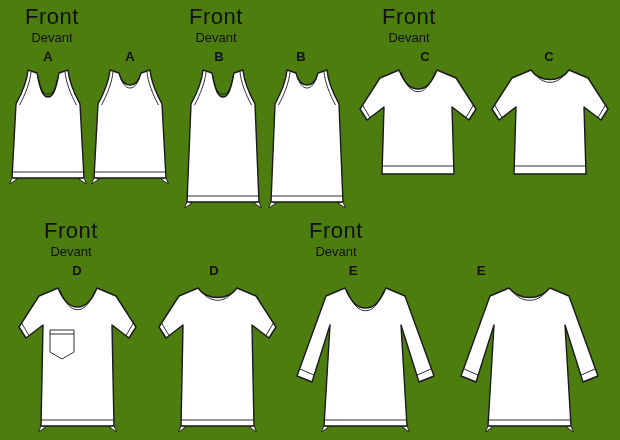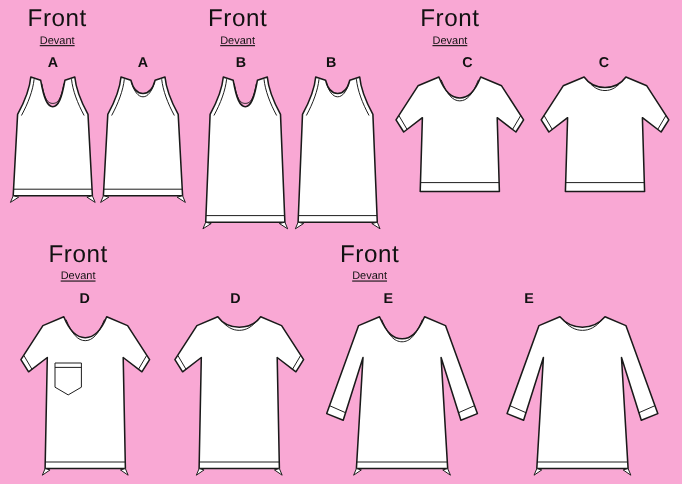--- a/index.html
+++ b/index.html
@@ -1,20 +1,20 @@
 <!DOCTYPE html>
 <html><head>
 <meta charset="utf-8">
 <style>
   html,body{margin:0;padding:0;background:#ffffff;}
-  .canvas{position:relative;width:620px;height:440px;background:#f9a8d4;overflow:hidden;
+  .canvas{position:relative;width:620px;height:440px;background:#4d7c0f;overflow:hidden;
           font-family:"Liberation Sans", sans-serif;color:#111111;}
   .label-block{position:absolute;text-align:center;}
   .front-label{font-size:22px;line-height:22px;letter-spacing:0.5px;}
-  .devant-label{font-size:10px;line-height:16px;margin-top:2px;text-decoration:underline;}
+  .devant-label{font-size:13px;line-height:16px;margin-top:2px;}
   .view-letter{position:absolute;width:18px;text-align:center;font-size:13px;font-weight:bold;}
   svg{position:absolute;overflow:visible;}
   .outline{fill:#ffffff;stroke:#1a1a1a;stroke-width:1.4;stroke-linejoin:round;}
   .detail{fill:none;stroke:#1a1a1a;stroke-width:0.9;}
   .flap{fill:#ffffff;stroke:#1a1a1a;stroke-width:0.9;stroke-linejoin:round;}
 </style>
 </head>
 <body>
 
 <div class="canvas">

